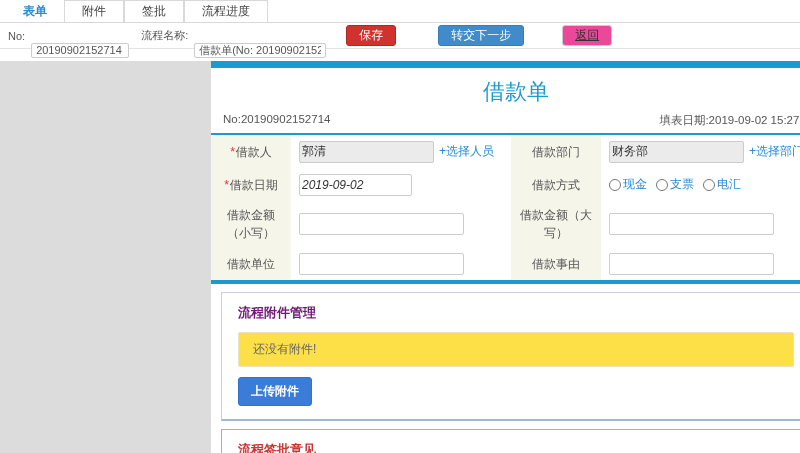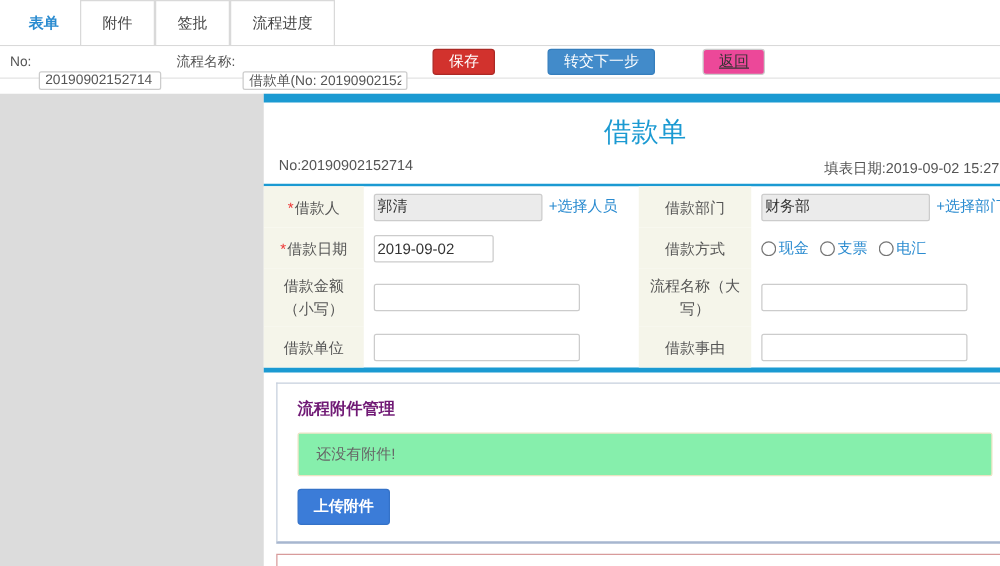--- a/index.html
+++ b/index.html
@@ -1,20 +1,20 @@
 <!DOCTYPE html>
 <html><head>
 <meta charset="utf-8">
 <style>
   * { margin:0; padding:0; box-sizing:border-box; }
   html,body { width:800px; height:453px; overflow:hidden; background:#fff;
     font-family:"Liberation Sans","DejaVu Sans",sans-serif; font-size:12px; color:#333; }
 
   
-  .tabbar { display:flex; align-items:stretch; height:37px; background:#fff;
+  .tabbar { display:flex; align-items:stretch; height:23px; background:#fff;
     border-bottom:1px solid #d9d9d9; padding-left:6px; }
   .tab { display:flex; align-items:center; padding:0 17px; font-size:12px; color:#444;
     background:#fff; border:1px solid #d9d9d9; border-bottom:none; cursor:default; }
   .tab.active { color:#2a8bd0; font-weight:bold; border:none; background:transparent; }
 
   
   .topbar { display:flex; align-items:center; height:26px; background:#fff;
     border-bottom:1px solid #e3e3e3; padding:0 8px; gap:6px; }
   .topbar label { font-size:11px; color:#555; }
   .tinp { height:15px; border:1px solid #ccc; border-radius:2px; font-size:11px;
@@ -35,33 +35,33 @@
 
   
   .fgrid { display:grid; grid-template-columns:80px 220px 90px 220px; grid-auto-rows:minmax(33px,auto); }
   .flabel { background:#f5f5ea; display:flex; align-items:center; justify-content:center;
     text-align:center; color:#555; font-size:12px; padding:5px 8px; line-height:1.5; }
   .ffield { display:flex; align-items:center; padding:4px 8px; gap:5px; }
   .req { color:#e33; margin-right:1px; }
   .inp { border:1px solid #ccc; border-radius:2px; height:22px; font-size:12px;
     padding:0 2px; color:#333; font-family:inherit; background:#fff; }
   .inp.ro { background:#ebebeb; }
-  .w135 { width:135px; } .w105 { width:96px; } .w165 { width:165px; }
+  .w135 { width:135px; } .w105 { width:113px;font-style:italic; } .w165 { width:165px; }
   a.sel { color:#2a8bd0; text-decoration:none; font-size:12px; white-space:nowrap; }
   .radio { display:inline-flex; align-items:center; color:#2a8bd0; font-size:12px; margin-right:4px; gap:2px; }
   .radio input { width:12px; height:12px; }
   .formfoot { height:4px; background:#1b9ad2; }
 
   
   .panel { margin:8px 10px 0 10px; background:#fff; padding:11px 16px 13px 16px; }
   .panel-attach { border:1px solid #c6cfdd; border-bottom:2px solid #a7b6cf; }
   .panel-approve { border:1px solid #d89b9b; height:200px; margin-bottom:0; }
   .phead-blue { color:#701a75; font-weight:bold; font-size:13px; }
   .phead-red { color:#cc3333; font-weight:bold; font-size:13px; }
-  .alertbox { margin-top:10px; background:#86efac; border:1px solid #eae3c2; border-radius:2px;
+  .alertbox { margin-top:10px; background:#fde047; border:1px solid #eae3c2; border-radius:2px;
     padding:8px 14px; font-size:12px; color:#666; }
   .btn-upload { margin-top:10px; background:#3b7cd8; border:1px solid #3472c8; color:#fff;
     font-size:12px; font-weight:bold; padding:5px 12px; border-radius:3px; cursor:pointer; font-family:inherit; }
 </style>
 </head>
 <body>
 
 <div class="tabbar">
   <div class="tab active">表单</div>
   <div class="tab">附件</div>
@@ -131,21 +131,21 @@
         </label>
       </div>
 
       <div class="flabel">
         <span>借款金额（小写）</span>
       </div>
       <div class="ffield">
         <input class="inp w165" value="" style="">
       </div>
       <div class="flabel">
-        <span>流程名称（大写）</span>
+        <span>借款金额（大写）</span>
       </div>
       <div class="ffield">
         <input class="inp w165" value="" style="">
       </div>
 
       <div class="flabel">
         <span>借款单位</span>
       </div>
       <div class="ffield">
         <input class="inp w165" value="" style="">

